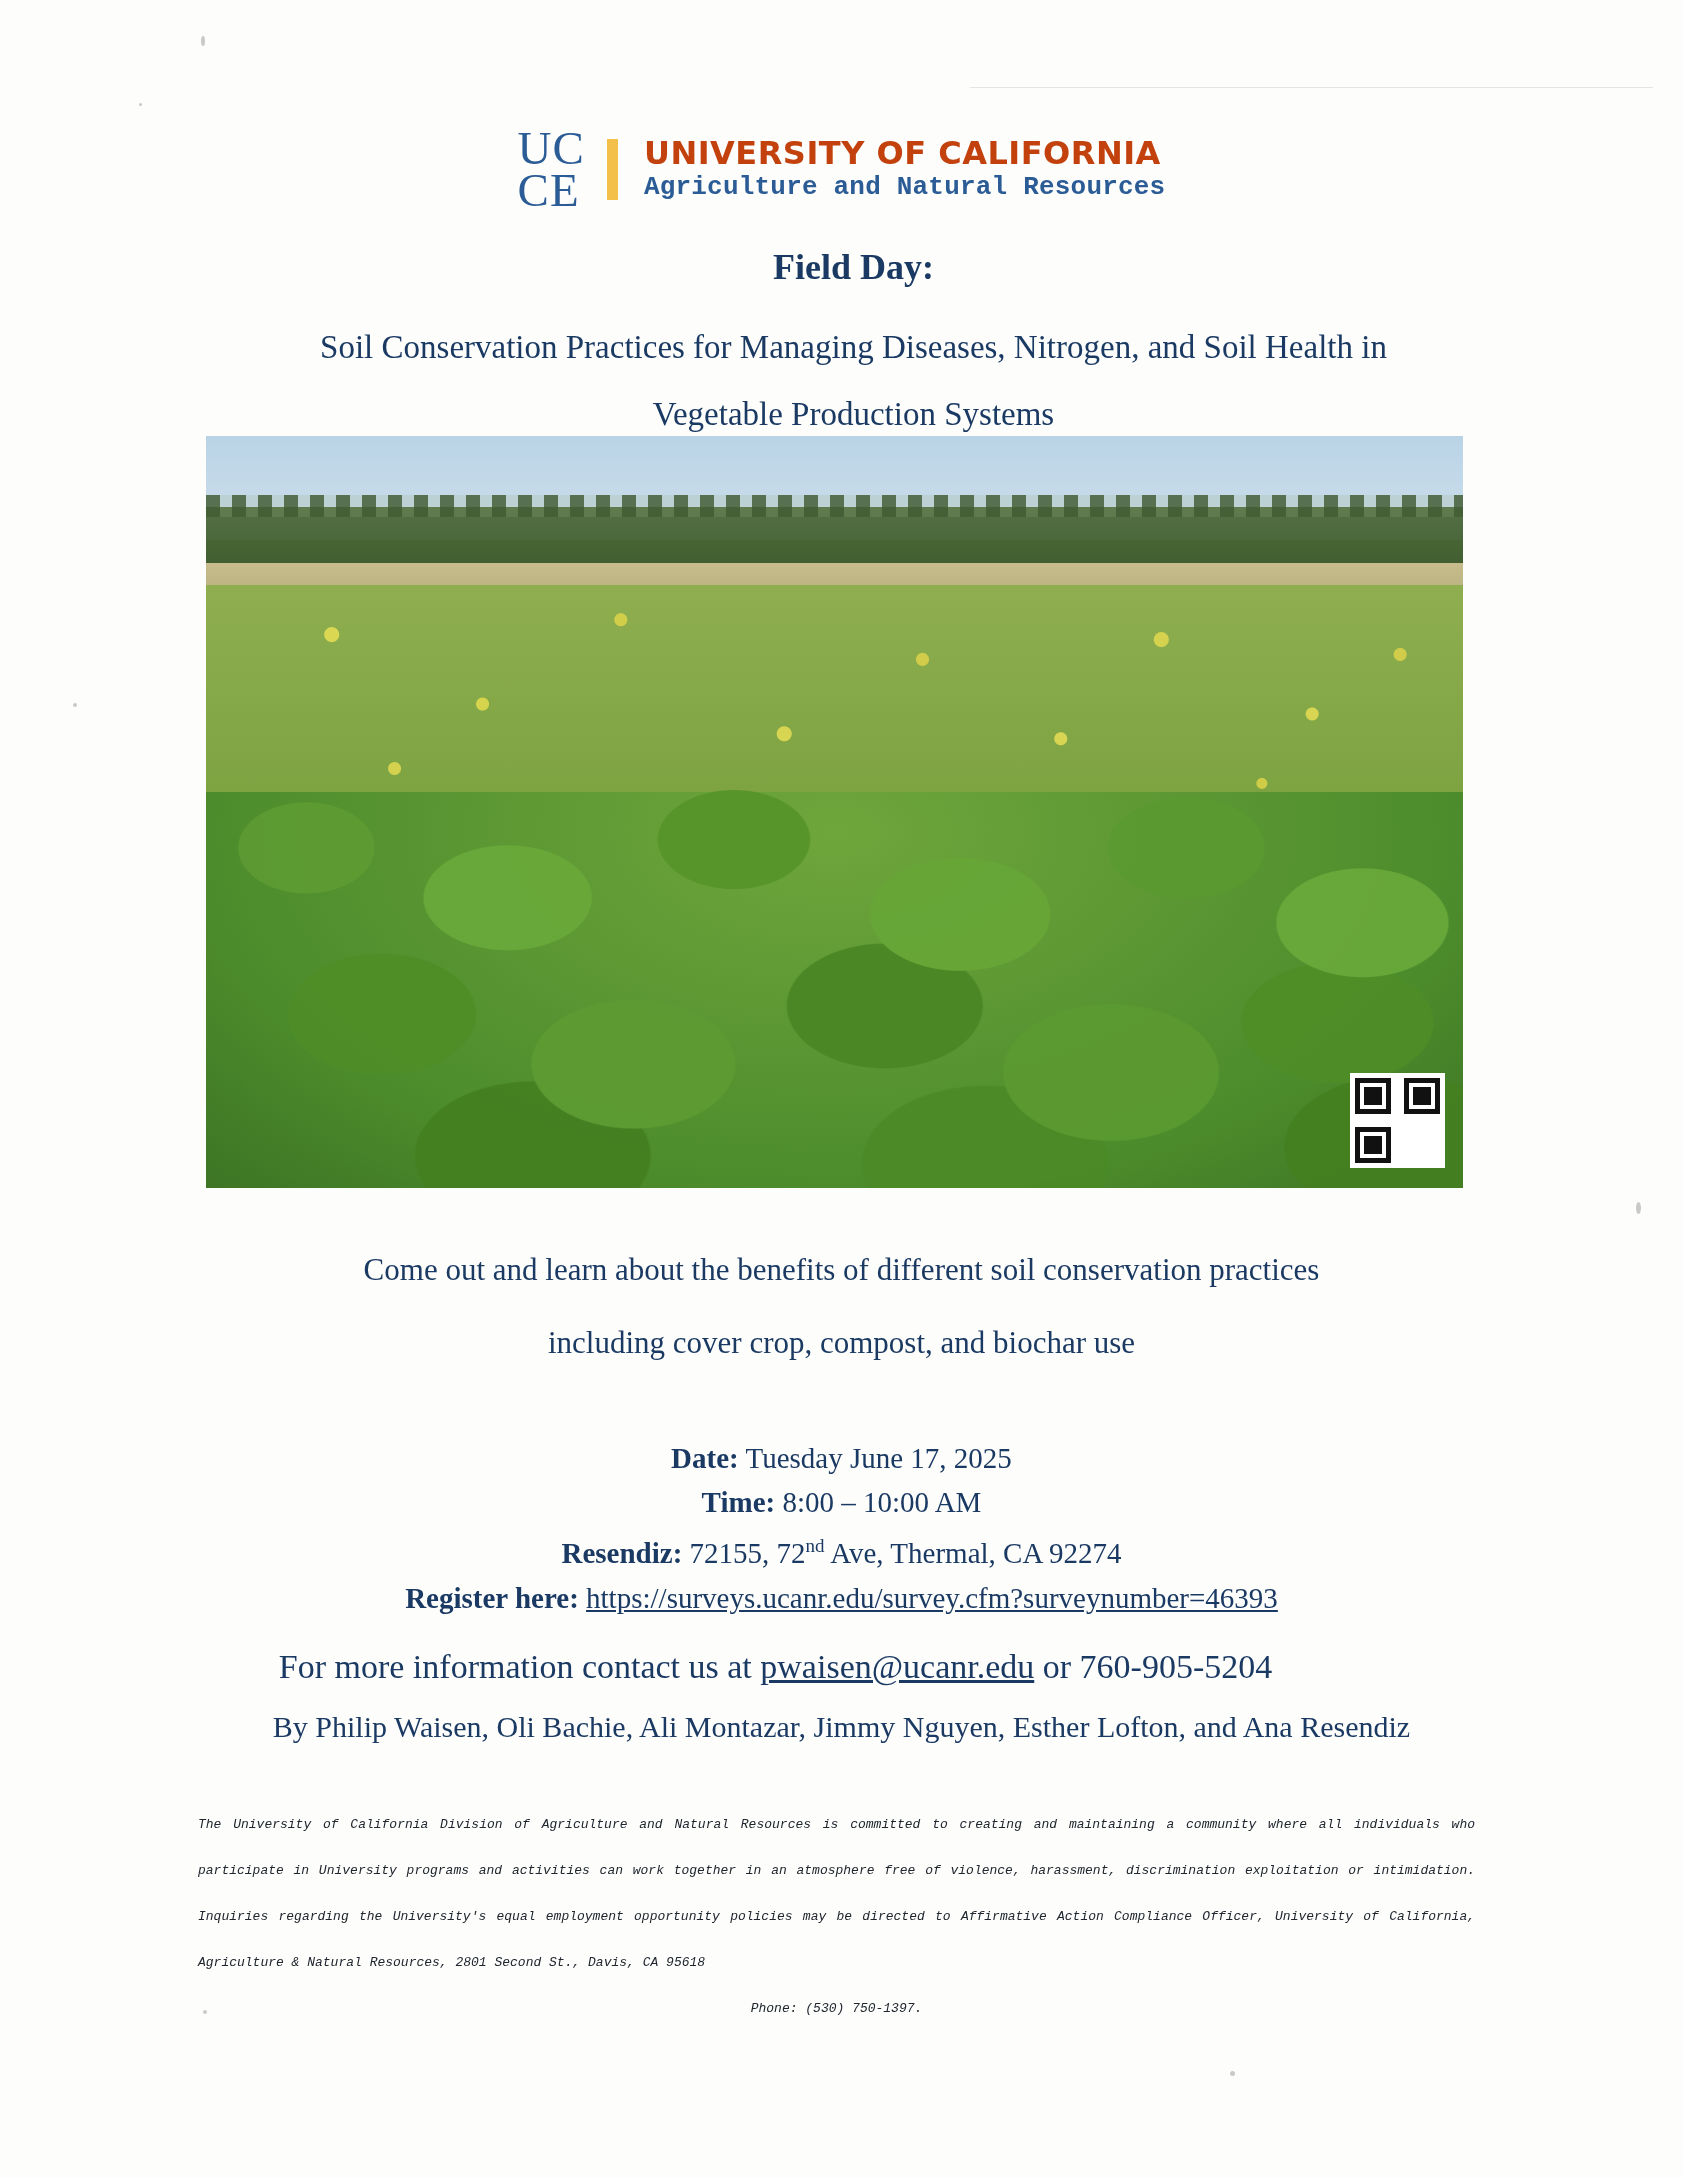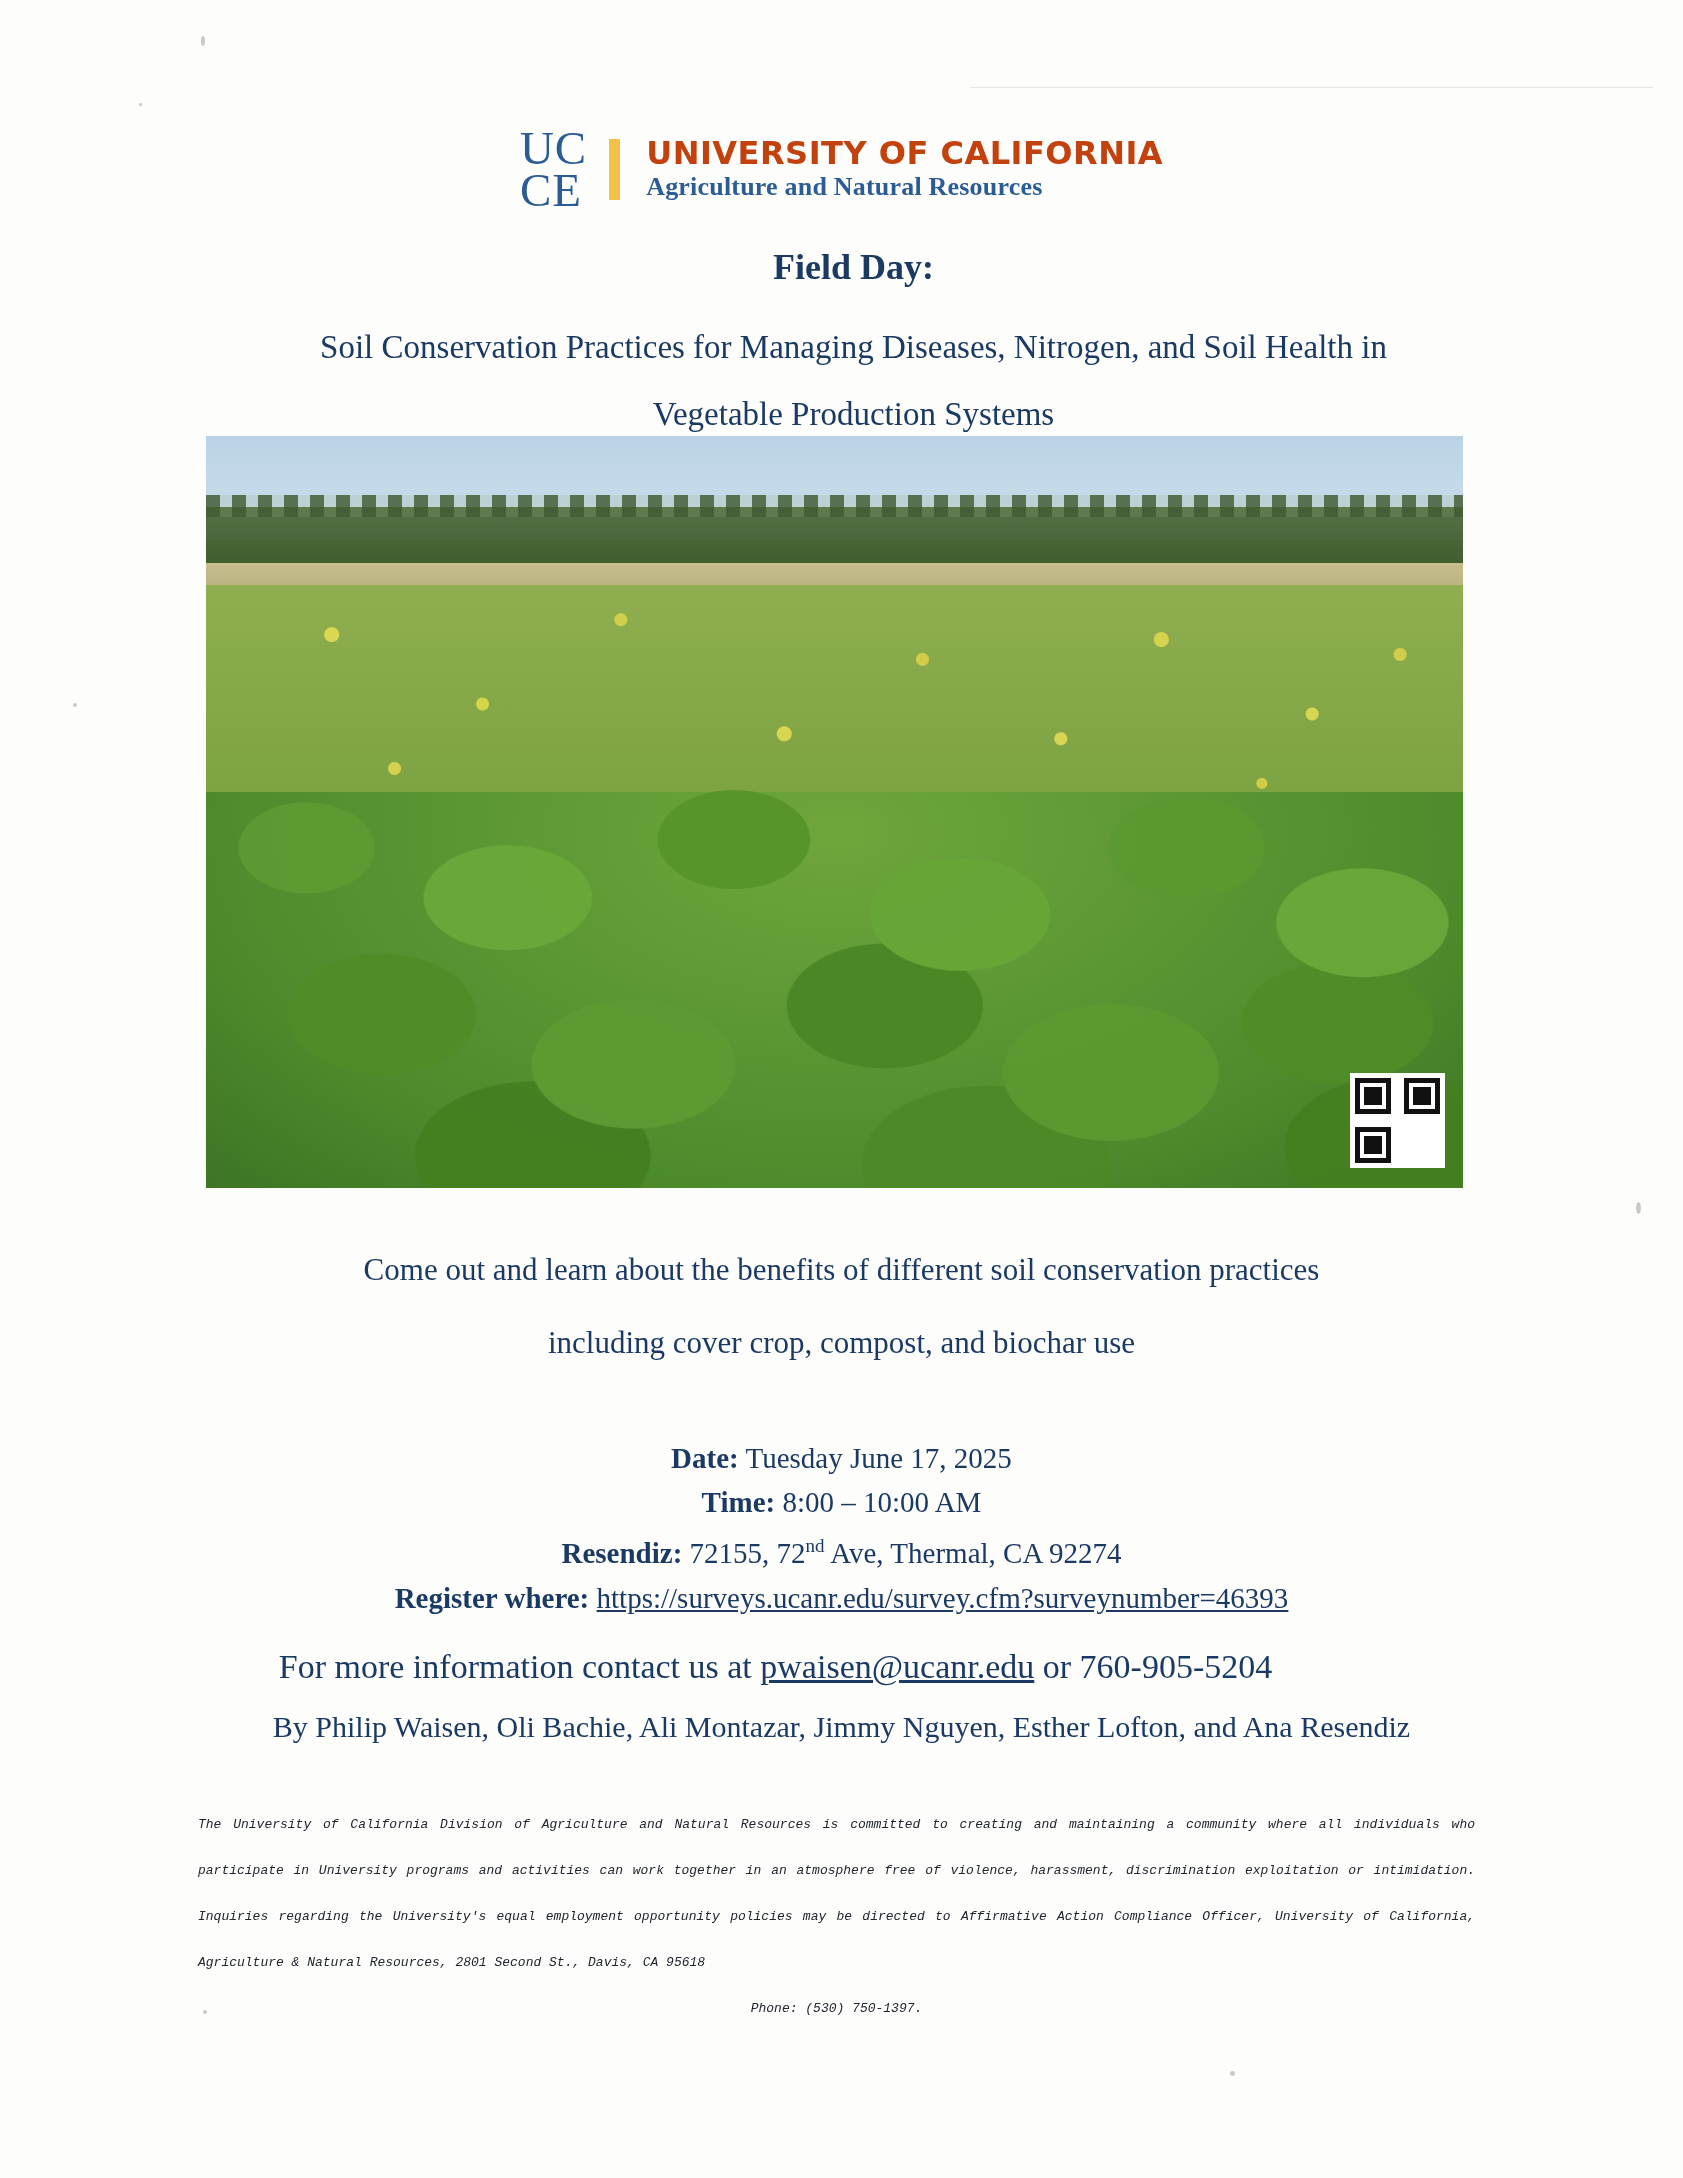--- a/index.html
+++ b/index.html
@@ -62,21 +62,21 @@
   .logo-text-block { display: flex; flex-direction: column; justify-content: center; }
   .logo-line1 {
     font-family: "DejaVu Sans", sans-serif;
     font-weight: bold;
     font-size: 32px;
     letter-spacing: 0.5px;
     color: #c2410c;
     line-height: 36px;
   }
   .logo-line2 {
-    font-family: Liberation Serif, serif;
+    font-family: Liberation Mono, monospace;
     font-weight: bold;
     font-size: 26px;
     letter-spacing: 0.2px;
     color: #2b5c96;
     line-height: 32px;
   }
 
   .title-block {
     position: absolute;
     top: 246px;
@@ -329,21 +329,21 @@
       <b>Time:</b>
       <span>8:00 – 10:00 AM</span>
     </div>
     <div>
       <b>Resendiz:</b>
       <span>72155, 72</span><sup>nd</sup><span> Ave, Thermal, CA 92274</span>
     </div>
   </div>
 
   <div class="register">
-    <b>Register where:</b>
+    <b>Register here:</b>
     <span class="link">https://surveys.ucanr.edu/survey.cfm?surveynumber=46393</span>
   </div>
 
   <div class="contact">
     <span>For more information contact us at </span><span class="link">pwaisen@ucanr.edu</span><span> or 760-905-5204</span>
   </div>
 
   <div class="byline">By Philip Waisen, Oli Bachie, Ali Montazar, Jimmy Nguyen, Esther Lofton, and Ana Resendiz</div>
 
   <div class="disclaimer">

